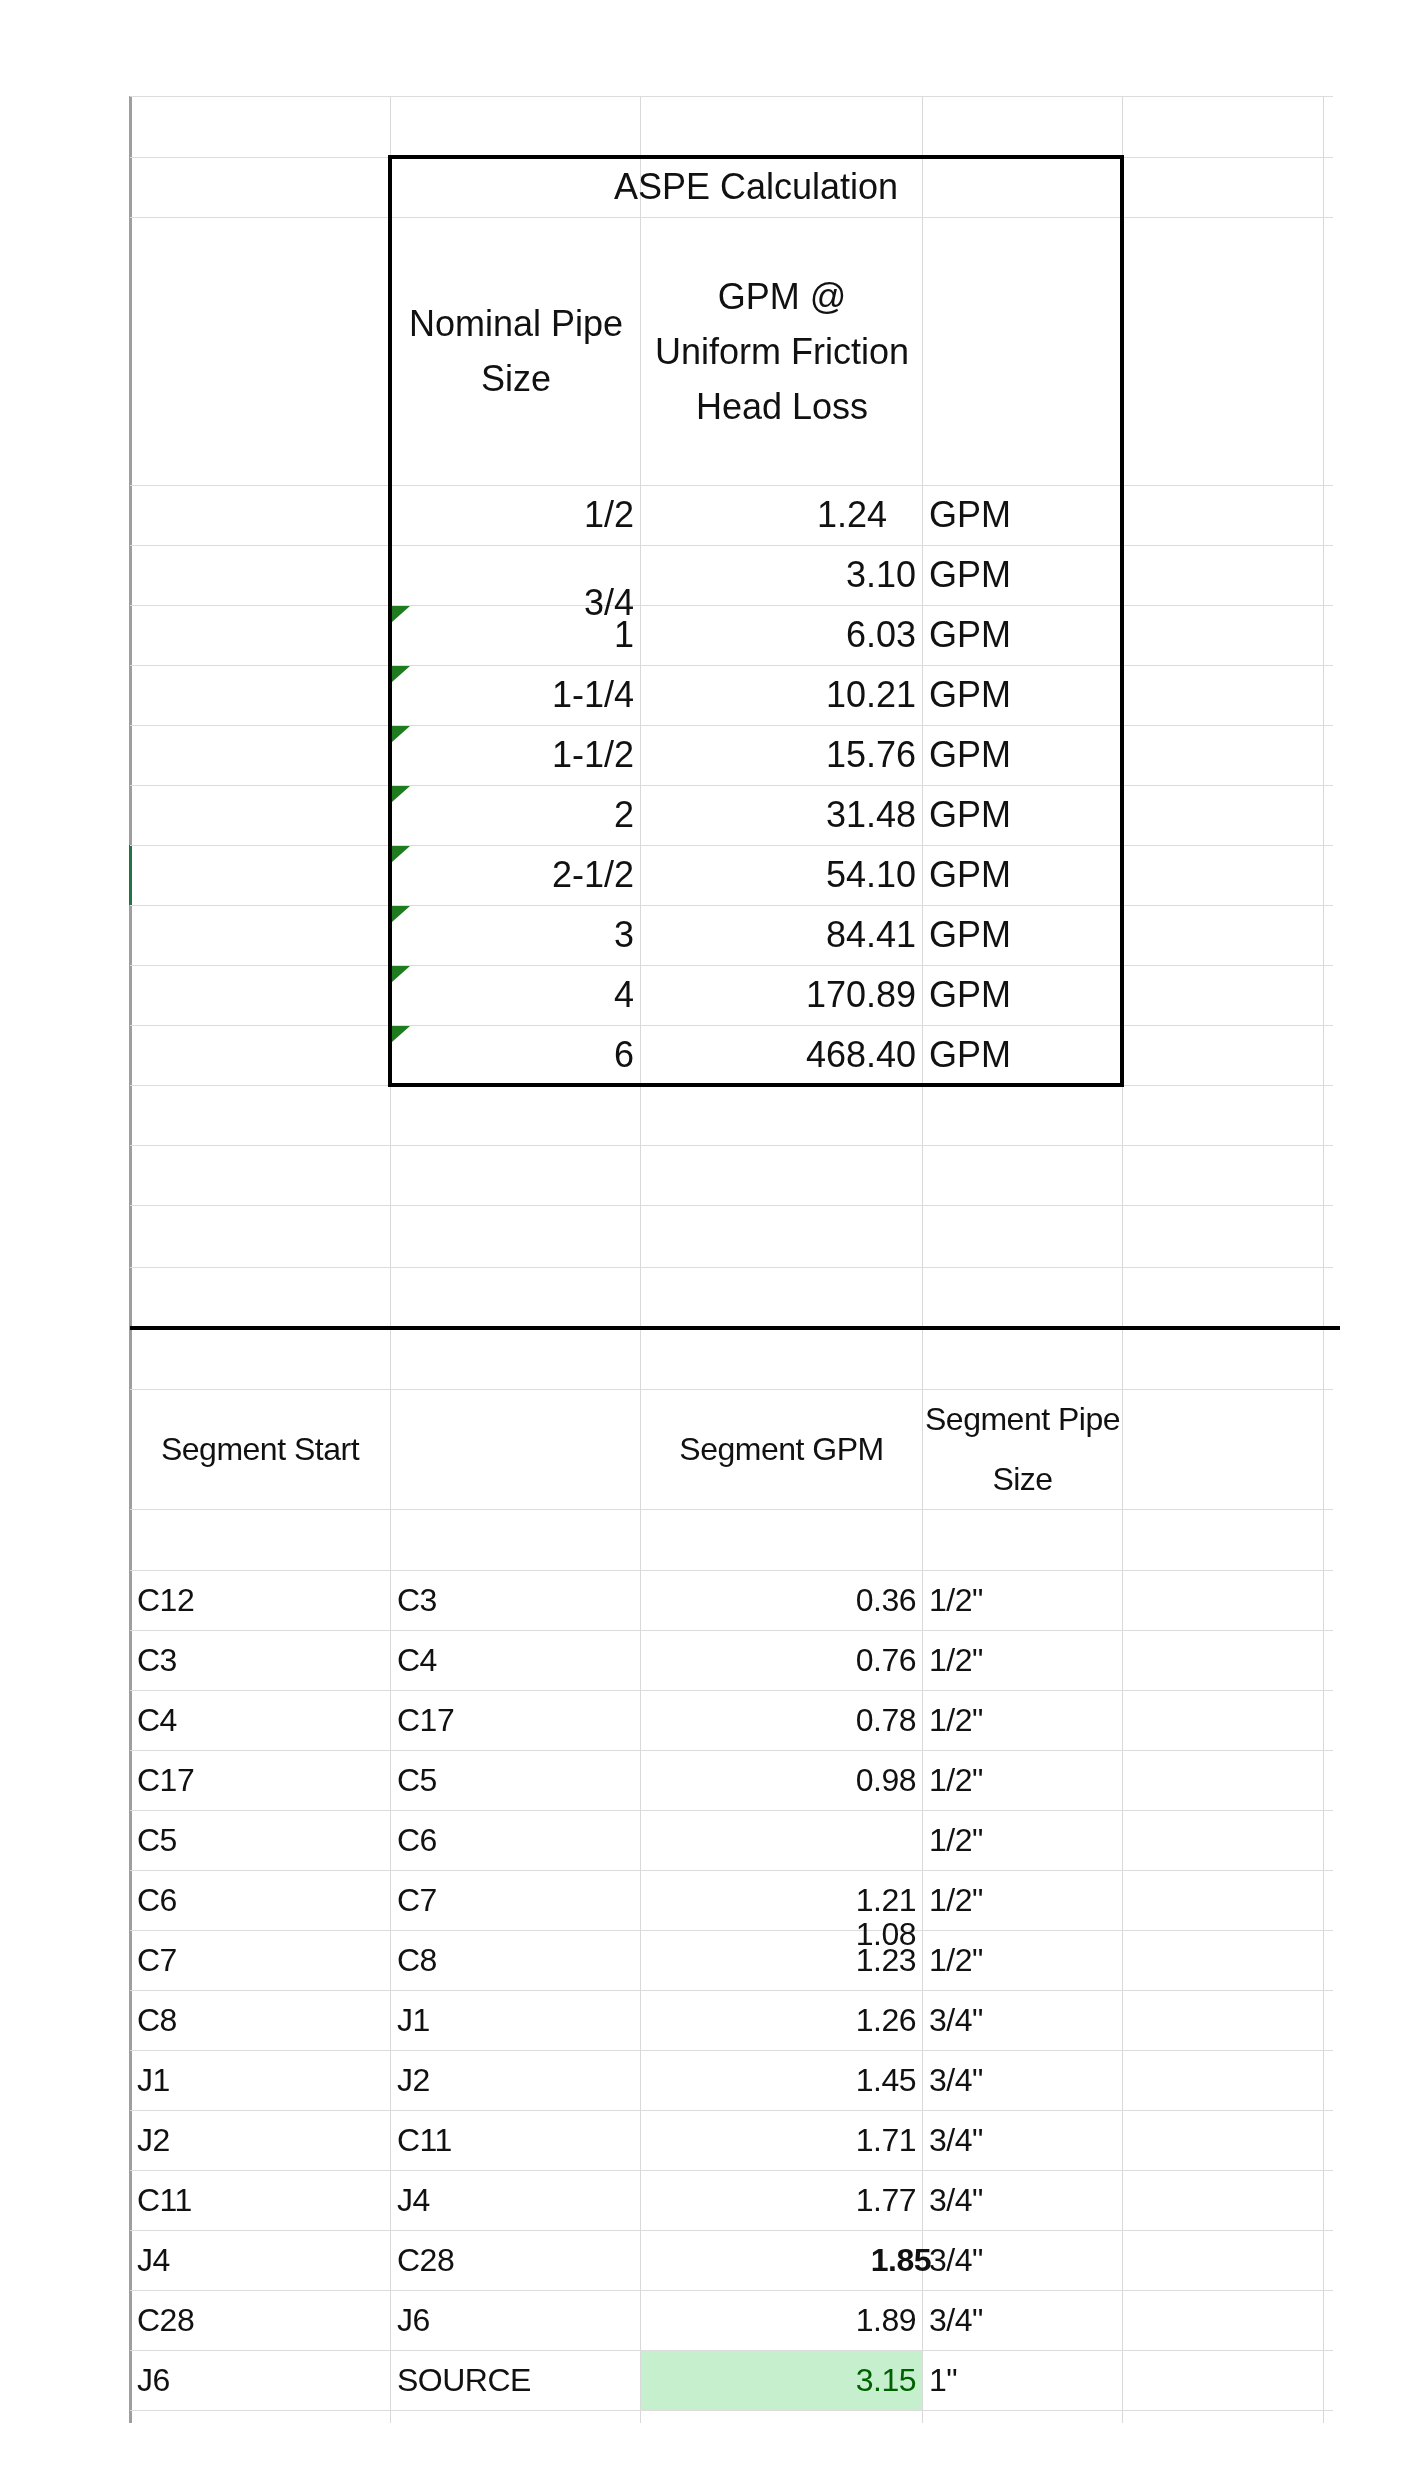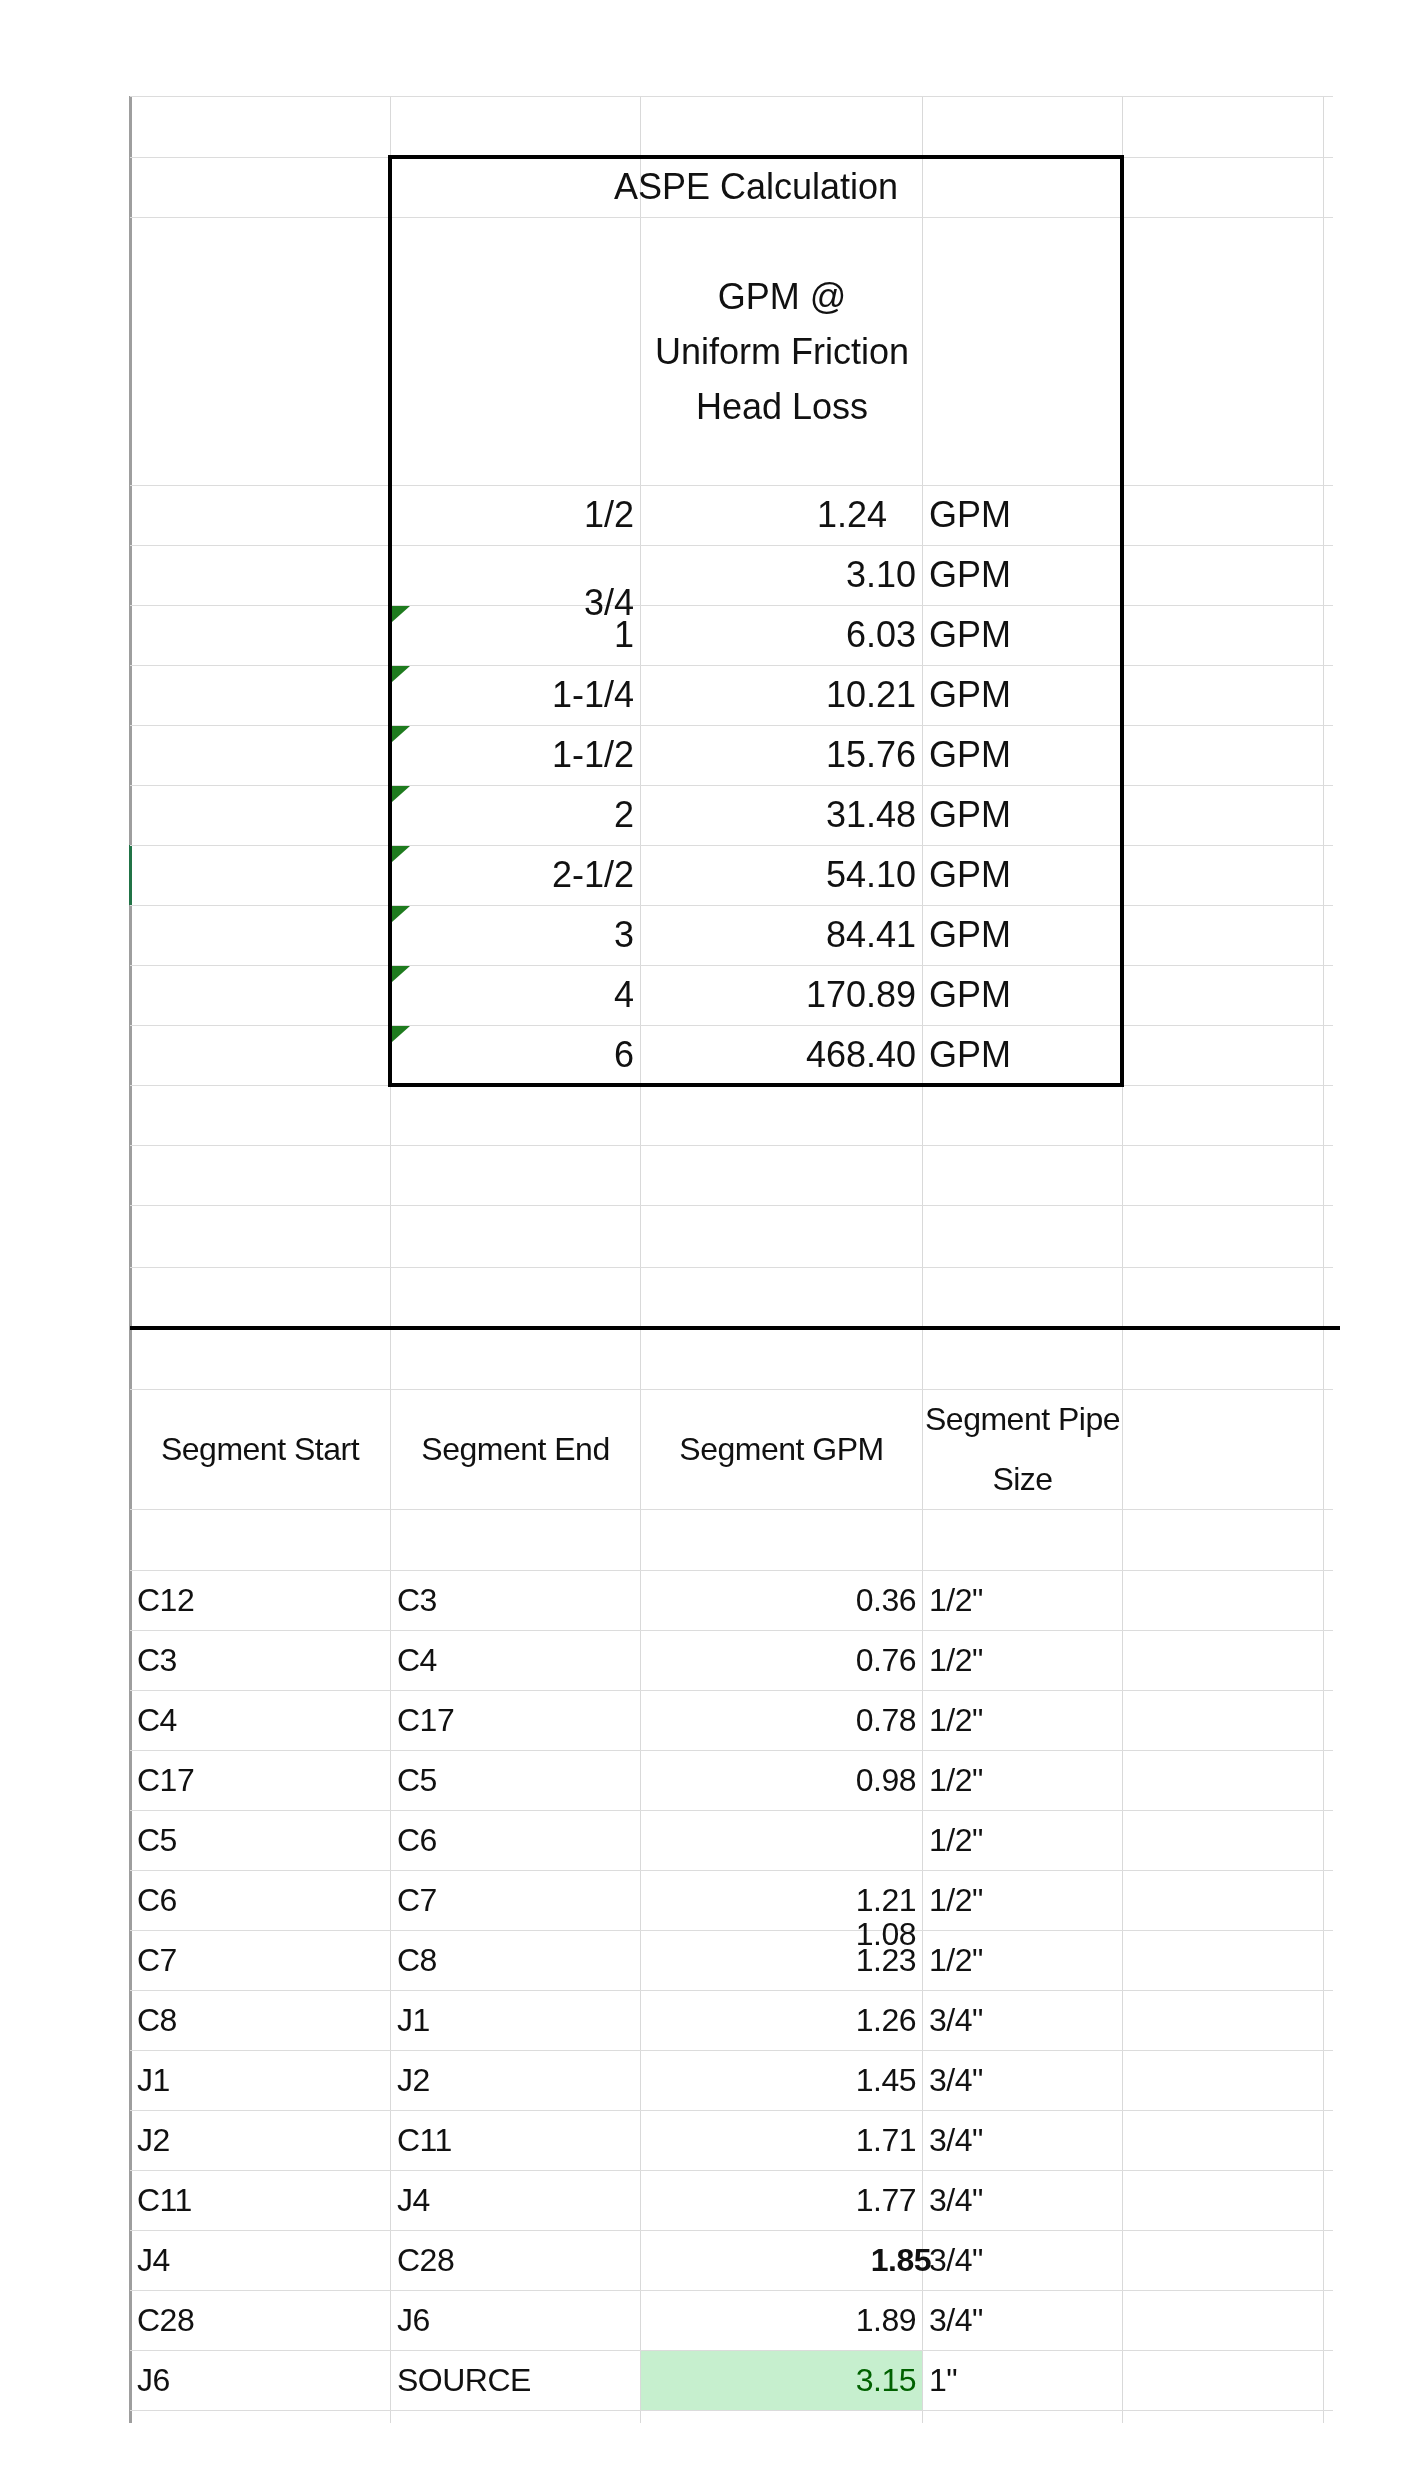--- a/index.html
+++ b/index.html
@@ -71,20 +71,21 @@
       <div class="hline" style="left: 130px; top: 2230px; width: 1203px;"></div>
       <div class="hline" style="left: 130px; top: 2290px; width: 1203px;"></div>
       <div class="hline" style="left: 130px; top: 2350px; width: 1203px;"></div>
       <div class="hline" style="left: 130px; top: 2410px; width: 1203px;"></div>
     </div>
 
   <div class="box" style="left:388px; top:155px; width:736px; height:932px;"></div>
 
   <div class="cell arial c" style="left:390px; top:157px; width:732px; height:60px;">ASPE Calculation</div>
 
+  <div class="cell arial c wrap" style="left:392px; top:217px; width:248px; height:268px;">Nominal Pipe Size</div>
   <div class="cell arial c wrap" style="left:650px; top:217px; width:264px; height:268px;">GPM @ Uniform Friction Head Loss</div>
 
   <div id="aspe-rows">
       <div class="cell arial r" style="left: 392px; top: 485px; width: 248px; height: 60px;">1/2</div>
       <div class="cell arial r" style="left: 612px; top: 485px; width: 281px; height: 60px;">1.24</div>
       <div class="cell arial l" style="left: 923px; top: 485px; width: 199px; height: 60px;">GPM</div>
       <div class="cell arial r" style="left: 392px; top: 545px; width: 248px; height: 60px; margin-top: 28px;">3/4</div>
       <div class="cell arial r" style="left: 641px; top: 545px; width: 281px; height: 60px;">3.10</div>
       <div class="cell arial l" style="left: 923px; top: 545px; width: 199px; height: 60px;">GPM</div>
       <div class="cell arial r" style="left: 392px; top: 605px; width: 248px; height: 60px;">1</div>
@@ -117,21 +118,20 @@
       <div class="tri" style="left: 392px; top: 966px;"></div>
       <div class="cell arial r" style="left: 392px; top: 1025px; width: 248px; height: 60px;">6</div>
       <div class="cell arial r" style="left: 641px; top: 1025px; width: 281px; height: 60px;">468.40</div>
       <div class="cell arial l" style="left: 923px; top: 1025px; width: 199px; height: 60px;">GPM</div>
       <div class="tri" style="left: 392px; top: 1026px;"></div>
     </div>
 
   <div class="thick" style="left:130px; top:1326px; width:1210px;"></div>
 
   <div class="cell cal c wrap2" style="left:130px; top:1389px; width:260px; height:120px;">Segment Start</div>
-  <div class="cell cal c wrap2" style="left:391px; top:1389px; width:249px; height:120px;">Segment End</div>
   <div class="cell cal c" style="left:641px; top:1389px; width:281px; height:120px;">Segment GPM</div>
   <div class="cell cal c wrap2" style="left:923px; top:1389px; width:199px; height:120px;">Segment Pipe Size</div>
 
   <div id="hwr-rows">
       <div class="cell cal l" style="left: 131px; top: 1571px; width: 259px; height: 59px;">C12</div>
       <div class="cell cal l" style="left: 391px; top: 1571px; width: 249px; height: 59px;">C3</div>
       <div class="cell cal r" style="left: 641px; top: 1571px; width: 281px; height: 59px;">0.36</div>
       <div class="cell cal l" style="left: 923px; top: 1571px; width: 199px; height: 59px;">1/2"</div>
       <div class="cell cal l" style="left: 131px; top: 1631px; width: 259px; height: 59px;">C3</div>
       <div class="cell cal l" style="left: 391px; top: 1631px; width: 249px; height: 59px;">C4</div>

